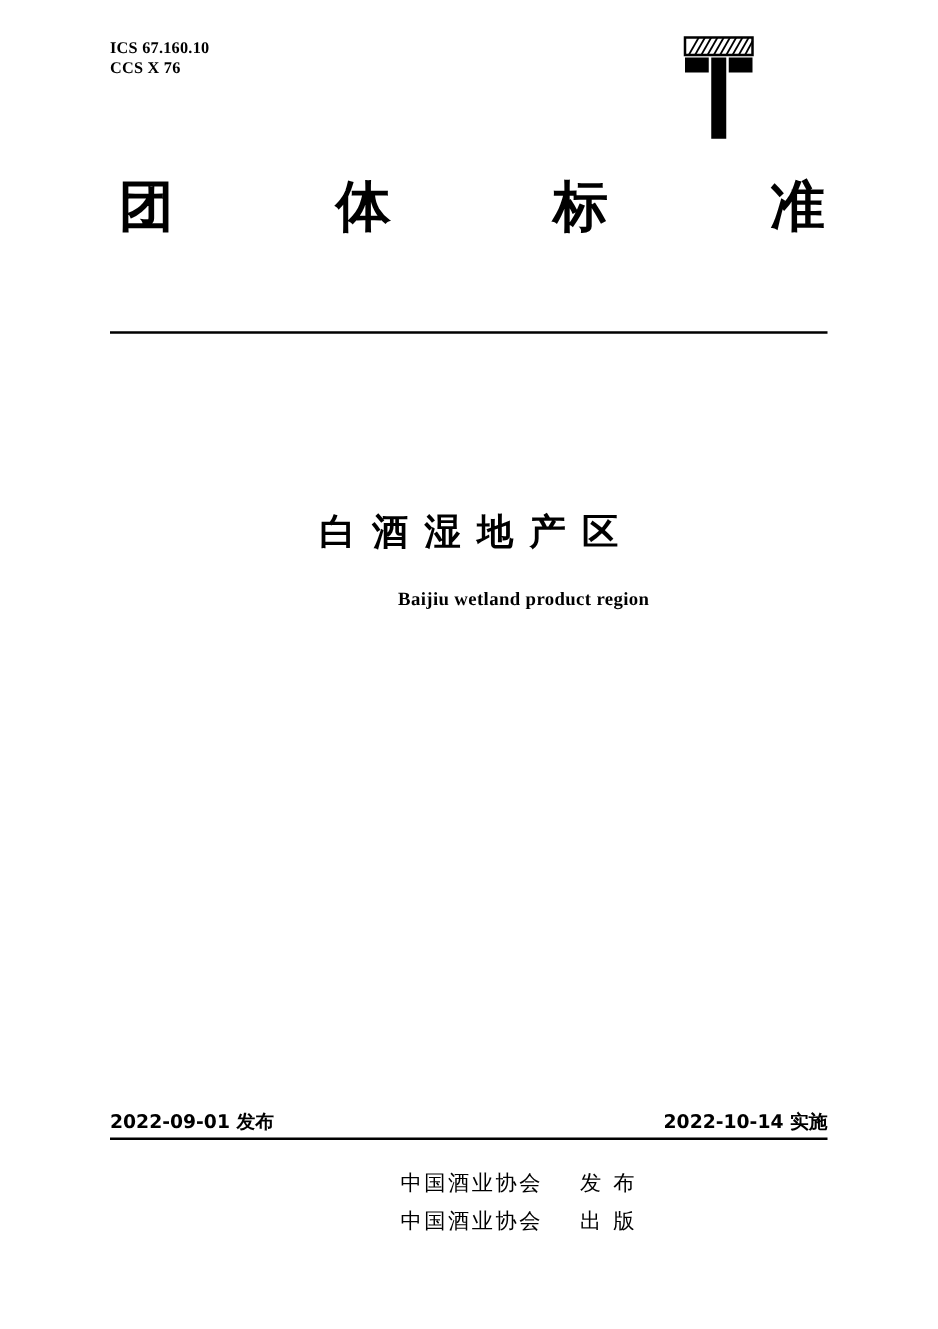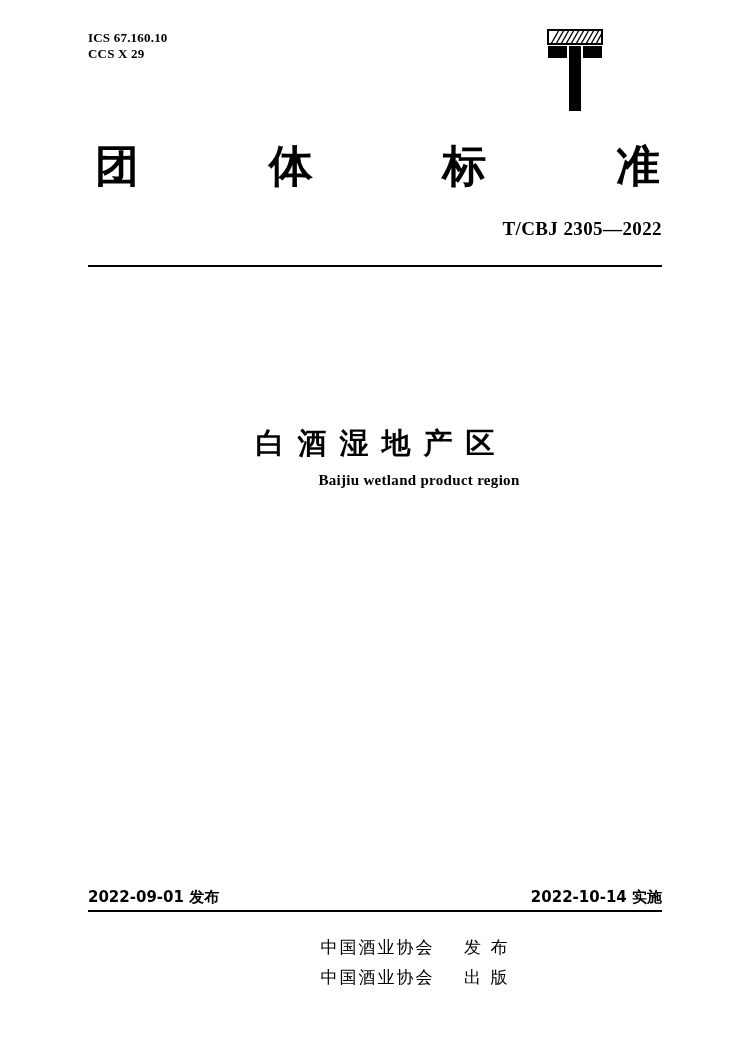--- a/index.html
+++ b/index.html
@@ -81,21 +81,21 @@
     top: 265px;
     width: 574px;
     height: 2px;
     background: #000;
   }
 
   
   .doc-title-cn {
     position: absolute;
     left: 0;
-    top: 424px;
+    top: 406px;
     width: 750px;
     text-align: center;
     font-family: "DejaVu Sans", sans-serif;
     font-size: 29px;
     font-weight: bold;
     letter-spacing: 13px;
     text-indent: 13px;
   }
   .doc-title-en {
     position: absolute;
@@ -150,21 +150,21 @@
     letter-spacing: 2px;
   }
 </style>
 </head>
 <body>
 
 <div class="page">
 
   <div class="ics-block">
     <div>ICS 67.160.10</div>
-    <div>CCS X 29</div>
+    <div>CCS X 76</div>
   </div>
 
   <div class="logo-wrap">
     <svg width="70" height="85" viewBox="0 0 70 85" xmlns="http://www.w3.org/2000/svg">
 
       <rect x="8" y="2" width="54" height="14" fill="#ffffff" stroke="#000000" stroke-width="2"></rect>
       <g stroke="#000000" stroke-width="1.4">
         <line x1="11" y1="16" x2="19" y2="2"></line>
         <line x1="16" y1="16" x2="24" y2="2"></line>
         <line x1="21" y1="16" x2="29" y2="2"></line>
@@ -185,21 +185,20 @@
     </svg>
   </div>
 
   <div class="std-title">
     <span>团</span>
     <span>体</span>
     <span>标</span>
     <span>准</span>
   </div>
 
-  <div class="std-number">T/CBJ 2305—2022</div>
 
   <div class="rule-top"></div>
 
   <div class="doc-title-cn">白酒湿地产区</div>
   <div class="doc-title-en">Baijiu wetland product region</div>
 
   <div class="dates">
     <span>2022-09-01 发布</span>
     <span>2022-10-14 实施</span>
   </div>

